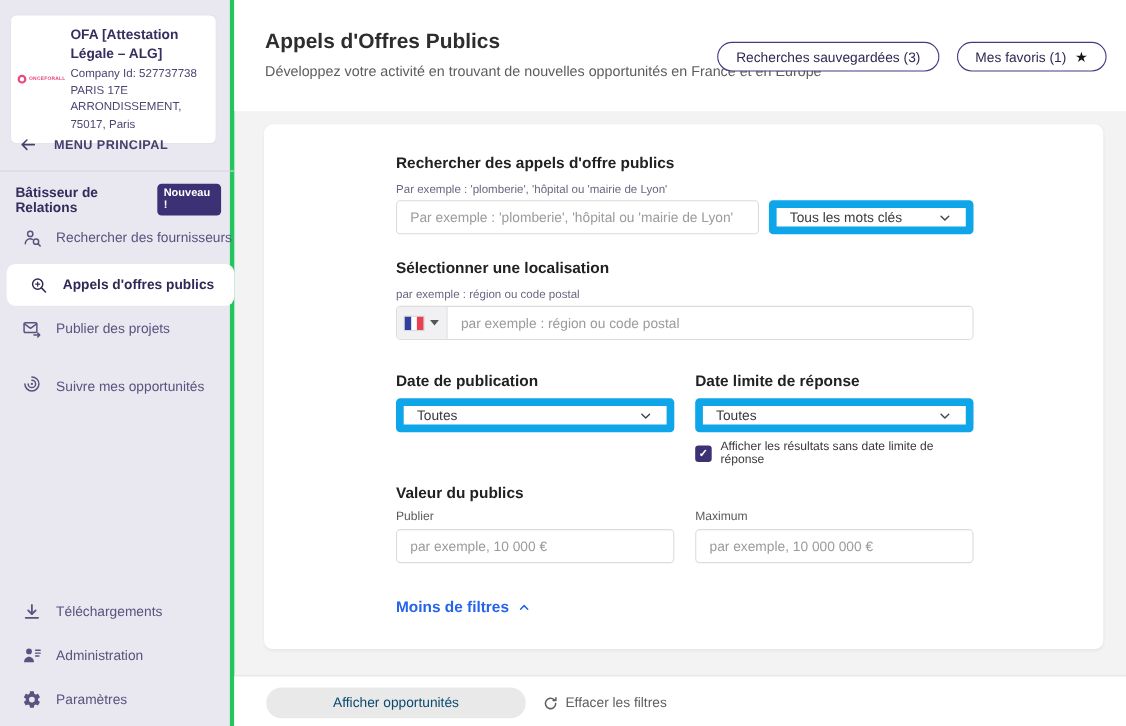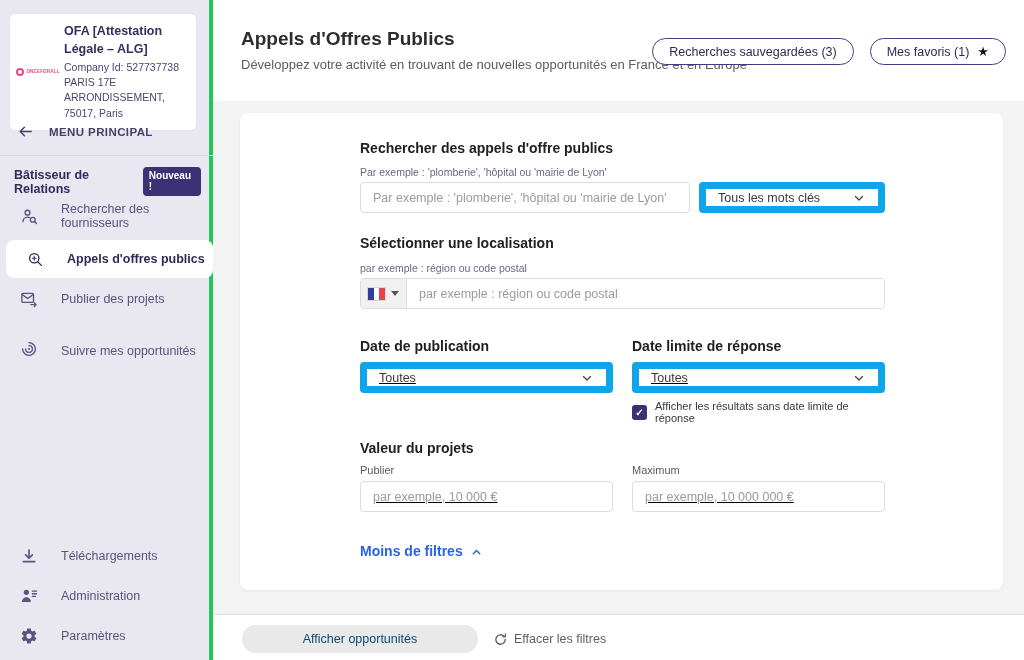--- a/index.html
+++ b/index.html
@@ -15,40 +15,40 @@
   .company-name { font-size:12.5px; font-weight:bold; color:#362e60; line-height:1.4; }
   .company-meta { font-size:10.5px; color:#4d4570; line-height:1.45; }
   .company-meta.first { margin-top:2px; }
 
   .menu-back { position:absolute; left:17px; top:123px; display:flex; align-items:center; gap:15px; color:#473e6b; font-size:11.5px; font-weight:bold; letter-spacing:.4px; cursor:pointer; }
   .sidebar-divider { position:absolute; left:0; top:155px; width:213px; height:1px; background:#d8d5e1; }
   .section-row { position:absolute; left:14px; top:167px; width:187px; display:flex; align-items:center; justify-content:space-between; }
   .section-title { font-size:12.5px; font-weight:bold; color:#322b5c; }
   .badge { background:#3c3175; color:#fff; font-size:10px; font-weight:bold; padding:3px 6px 4px; border-radius:4px; }
 
-  .menu-item { position:absolute; left:0; width:213px; height:38px; display:flex; align-items:center; gap:23px; padding-left:20px; color:#5b527f; font-size:12.5px; cursor:pointer; }
+  .menu-item { position:absolute; left:0; width:213px; height:38px; display:flex; align-items:center; gap:13px; padding-left:20px; color:#5b527f; font-size:12.5px; cursor:pointer; }
   .menu-item svg { flex-shrink:0; }
   .menu-item.active { left:6px; width:207px; background:#fff; border-radius:8px; color:#2f2a55; font-weight:bold; }
 
   
   .main-header { position:absolute; left:213px; top:0; width:811px; height:101px; background:#fff; }
   .page-title { position:absolute; left:28px; top:28px; font-size:19px; font-weight:bold; color:#2d2d2d; }
   .page-subtitle { position:absolute; left:28px; top:57px; font-size:13px; color:#5c5c5c; }
   .header-pills { position:absolute; top:38px; right:18px; display:flex; gap:16px; }
   .pill { height:27px; background:#fff; border:1.5px solid #443a82; border-radius:14px; display:flex; align-items:center; gap:8px; padding:0 16px; font-size:12.5px; color:#2f2a55; cursor:pointer; white-space:nowrap; }
   .star::before { content:"★"; font-size:13px; color:#151515; }
 
   
   .content-card { position:absolute; left:240px; top:113px; width:763px; height:477px; background:#fff; border-radius:8px; box-shadow:0 1px 3px rgba(0,0,0,.05); }
   .fblock { position:absolute; left:120px; width:525px; }
   .form-heading { font-size:14px; font-weight:bold; color:#212121; }
   .hint { font-size:10.5px; color:#6d6783; }
   .small-label { font-size:11px; color:#5a5a5a; }
   .row { display:flex; gap:9px; }
-  .row2col { display:flex; gap:19px;text-decoration:underline; }
+  .row2col { display:flex; gap:19px; }
   .text-input { height:31px; border:1px solid #dcdcdc; border-radius:4px; background:#fff; font-family:inherit; font-size:12.5px; color:#333; padding:0 12px; outline:none; }
   .text-input::placeholder { color:#9b9b9b; }
   .selectbox { height:31px; border:7px solid #0ea5e9; border-radius:4px; background:#fff; display:flex; align-items:center; justify-content:space-between; padding:0 12px; font-size:12.5px; color:#3a3a3a; cursor:pointer; }
   .w-search { width:330px; } .w-kw { width:186px; } .w-col { width:253px; }
   .loc-wrap { width:525px; height:31px; border:1px solid #dcdcdc; border-radius:4px; background:#fff; display:flex; overflow:hidden; }
   .flag-seg { width:46px; background:#f1f0f3; border-right:1px solid #dddddd; display:flex; align-items:center; justify-content:center; gap:6px; cursor:pointer; flex-shrink:0; }
   .flag { width:17px; height:12px; display:flex; box-shadow:0 0 0 1px rgba(0,0,0,.10); }
   .flag span { flex:1; } .flag .b { background:#2f3f9e; } .flag .w { background:#fff; } .flag .r { background:#e8414f; }
   .caret { width:0; height:0; border-left:4px solid transparent; border-right:4px solid transparent; border-top:5px solid #555; }
   .loc-input { border:none; outline:none; flex:1; font-family:inherit; font-size:12.5px; color:#333; padding:0 12px; }
@@ -216,21 +216,21 @@
       <svg width="14" height="14" viewBox="0 0 24 24" fill="none" stroke="#444" stroke-width="2.2" stroke-linecap="round" stroke-linejoin="round">
           <path d="M6 9.5l6 6 6-6"></path>
         </svg>
     </div>
   </div>
   <div class="fblock checkbox-row" style="top:287px; left:392px; width:253px;">
     <span class="checkbox"></span>
     <span class="checkbox-label">Afficher les résultats sans date limite de réponse</span>
   </div>
 
-  <div class="fblock form-heading" style="top:327px;">Valeur du projets</div>
+  <div class="fblock form-heading" style="top:327px;">Valeur du publics</div>
   <div class="fblock small-label" style="top:351px; width:253px;">Publier</div>
   <div class="fblock small-label" style="top:351px; left:392px; width:253px;">Maximum</div>
   <div class="fblock row2col" style="top:368px;">
     <input class="text-input w-col" type="text" placeholder="par exemple, 10 000 €" style="">
     <input class="text-input w-col" type="text" placeholder="par exemple, 10 000 000 €" style="">
   </div>
 
   <div class="fblock less-filters" style="top:430px;">
     <span>Moins de filtres</span>
     <svg width="13" height="13" viewBox="0 0 24 24" fill="none" stroke="#2563eb" stroke-width="2.6" stroke-linecap="round" stroke-linejoin="round">

